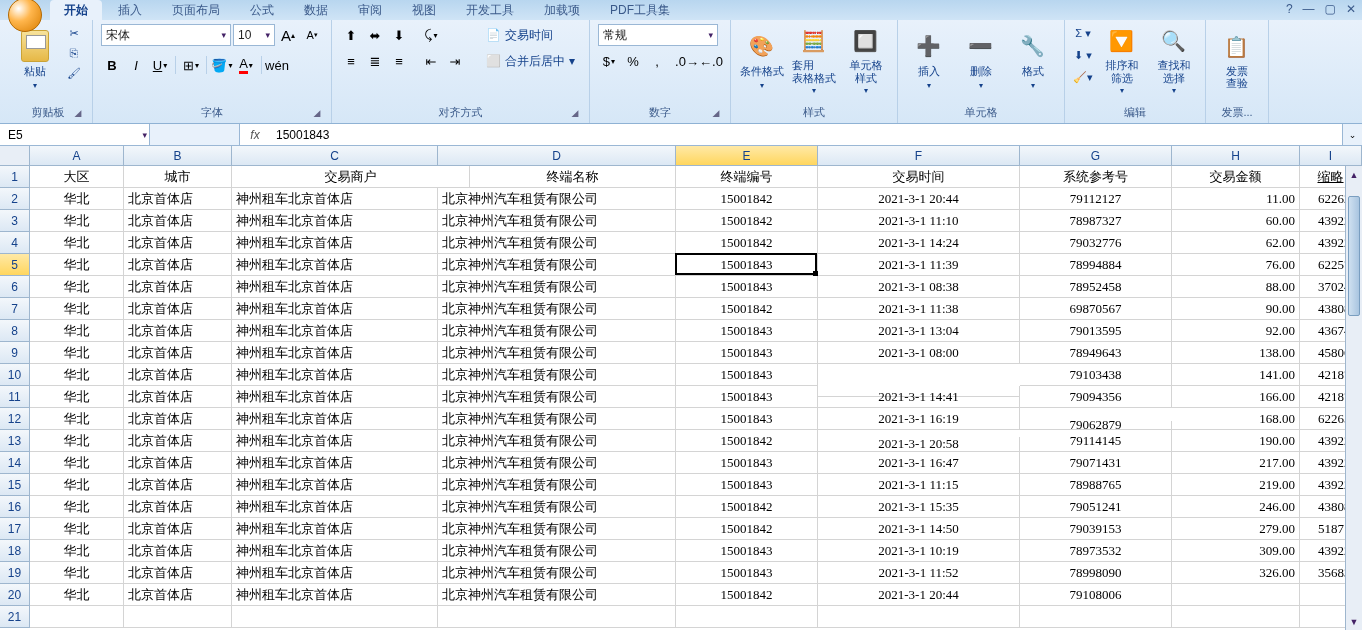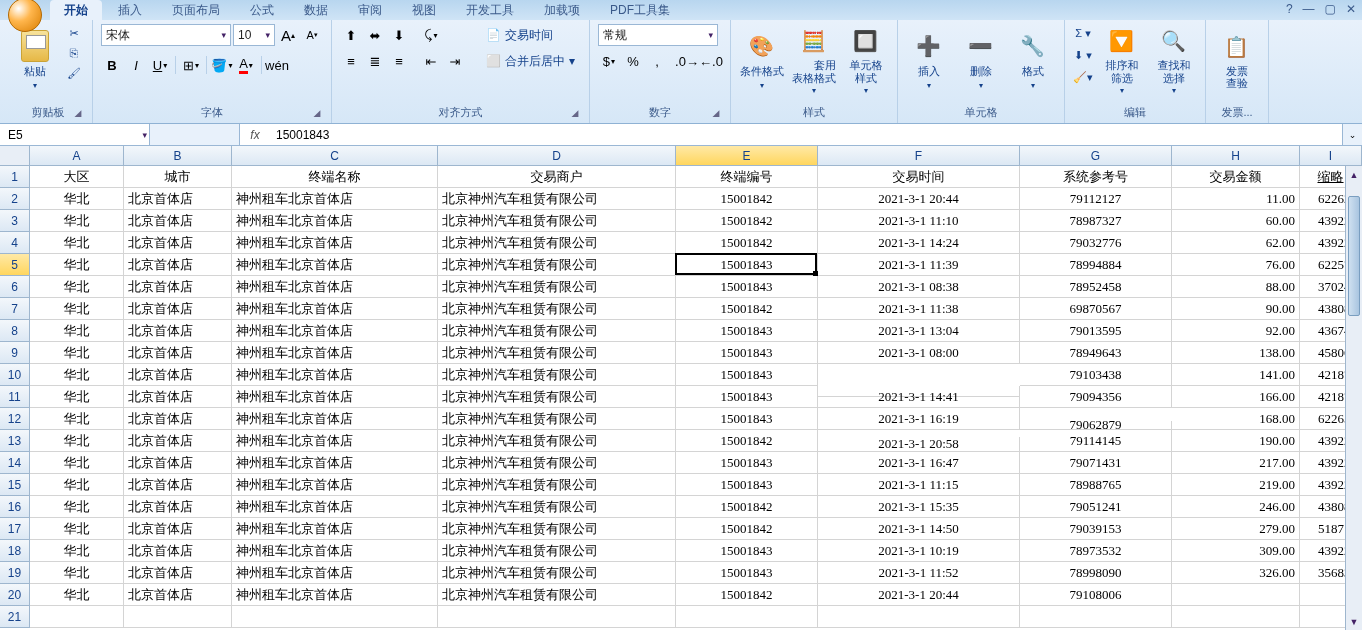--- a/index.html
+++ b/index.html
@@ -193,21 +193,21 @@
 
   <div class="group">
     <div class="group-body">
       <div class="big-btn">
           <div class="ico">🎨</div>
           <span>条件格式</span>
           <span style="font-size:8px">▾</span>
         </div>
       <div class="big-btn">
           <div class="ico">🧮</div>
-          <span style="white-space:pre-line;text-align:right;line-height:1.1">套用
+          <span style="white-space:pre-line;text-align:left;line-height:1.1">套用
 表格格式</span>
           <span style="font-size:8px">▾</span>
         </div>
       <div class="big-btn">
           <div class="ico">🔲</div>
           <span style="white-space:pre-line;text-align:center;line-height:1.1">单元格
 样式</span>
           <span style="font-size:8px">▾</span>
         </div>
     </div>
@@ -316,22 +316,22 @@
       <div class="rh">17</div>
       <div class="rh">18</div>
       <div class="rh">19</div>
       <div class="rh">20</div>
       <div class="rh">21</div>
     </div>
   <div class="cells">
       <div class="row hdr">
         <div class="cell" style="width: 94px;">大区</div>
         <div class="cell" style="width: 108px;">城市</div>
+        <div class="cell" style="width: 238px;">交易商户</div>
         <div class="cell" style="width: 206px;">终端名称</div>
-        <div class="cell" style="width: 238px;">交易商户</div>
         <div class="cell" style="width: 142px;">终端编号</div>
         <div class="cell" style="width: 202px;">交易时间</div>
         <div class="cell" style="width: 152px;">系统参考号</div>
         <div class="cell" style="width: 128px;">交易金额</div>
         <div class="cell" style="width: 62px; text-decoration: underline;">缩略</div>
       </div>
       <div class="row">
         <div class="cell c-al" style="width: 94px;">华北</div>
         <div class="cell" style="width: 108px;">北京首体店</div>
         <div class="cell" style="width: 206px;">神州租车北京首体店</div>

